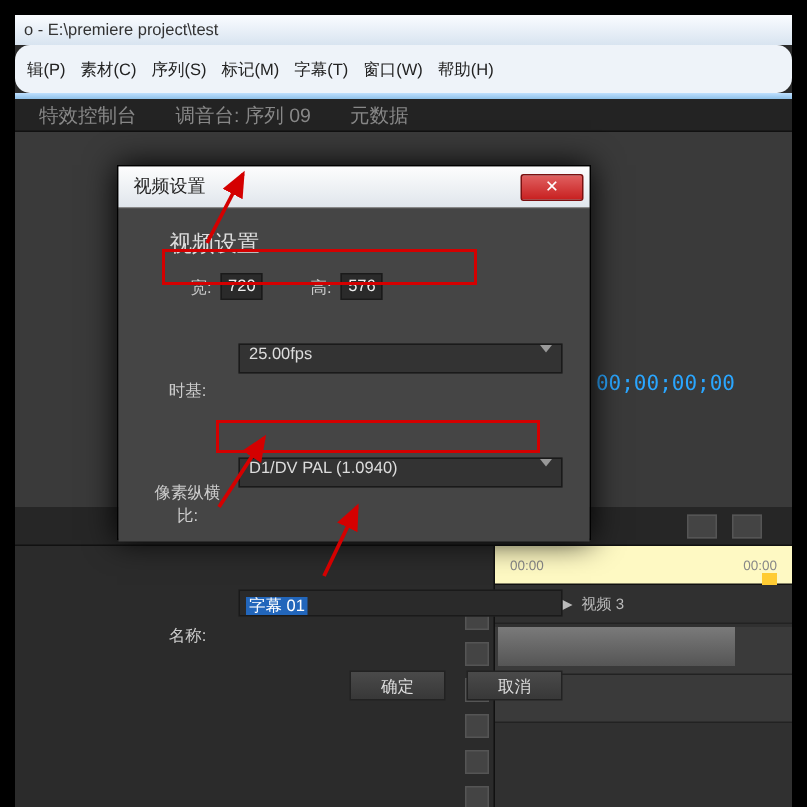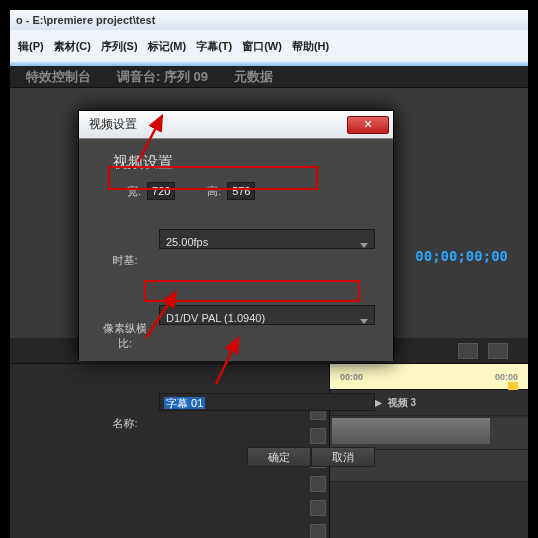--- a/index.html
+++ b/index.html
@@ -1,25 +1,25 @@
 <!DOCTYPE html>
 <html><head>
 <meta charset="utf-8">
 <style>
 * { margin: 0; padding: 0; box-sizing: border-box; font-family: "Microsoft YaHei", Arial, sans-serif; }
 body { width: 538px; height: 538px; background: #000; overflow: hidden; position: relative; }
-.app { position: absolute; top: 10px; left: 10px; right: 10px; bottom: 10px; background: #2a2a2a; font-weight: bold; }
+.app { position: absolute; top: 10px; left: 10px; right: 10px; bottom: 10px; background: #2a2a2a; }
 .titlebar { height: 20px; background: linear-gradient(#fafcff, #d8e4f0); color: #333; font-size: 11px; padding: 2px 6px; display: flex; align-items: center; }
-.menubar { height: 20px; background: #eef3f9; font-size: 11px; display: flex; align-items: center; padding: 16px 4px; gap: 2px; color: #222; }
+.menubar { height: 20px; background: #eef3f9; font-size: 11px; display: flex; align-items: center; padding: 16px 4px; gap: 2px; color: #222; border-radius: 10px; }
 .menubar span { padding: 1px 4px; cursor: default; }
 .toolbar-strip { height: 4px; background: linear-gradient(#bfe0ff, #8fc0e8); }
 .panel-tabs { height: 22px; background: #232323; display: flex; align-items: center; gap: 14px; padding: 0 10px; font-size: 13px; color: #888; border-bottom: 1px solid #111; }
 .panel-tabs span { padding: 2px 6px; }
 .main-area { position: relative; height: calc(100% - 66px); background: #3a3a3a; }
-.timecode { position: absolute; right: 20px; top: 160px; color: #2aa6ff; font-size: 14px; font-family: monospace; }
+.timecode { position: absolute; right: 38px; top: 160px; color: #2aa6ff; font-size: 14px; font-family: monospace; }
 .timeline-panel { position: absolute; left: 0; right: 0; top: 250px; bottom: 0; background: #2f2f2f; }
 .timeline-toolbar { height: 26px; background: #262626; display: flex; align-items: center; justify-content: flex-end; gap: 10px; padding: 0 20px; border-bottom: 1px solid #111; }
 .tl-icon { width: 20px; height: 16px; background: #444; border: 1px solid #555; }
 .timeline-body { display: flex; height: calc(100% - 26px); }
 .tl-left { width: 320px; background: #2b2b2b; border-right: 1px solid #111; position: relative; }
 .tl-tools { position: absolute; left: 300px; top: 40px; width: 20px; display: flex; flex-direction: column; gap: 8px; }
 .tl-tool { width: 16px; height: 16px; background: #444; border: 1px solid #555; }
 .tl-right { flex: 1; background: #303030; position: relative; }
 .tl-ruler { height: 26px; background: #fef9c3; display: flex; align-items: center; justify-content: space-between; padding: 0 10px; font-size: 9px; color: #888; border-bottom: 1px solid #111; position: relative; }
 .playhead { position: absolute; right: 10px; top: 18px; width: 10px; height: 8px; background: #ffcc33; }
@@ -30,25 +30,25 @@
 
 .dialog-shadow { position: absolute; left: 78px; top: 110px; width: 316px; height: 250px; border: 1px solid #000; box-shadow: 0 0 20px #000; z-index: 10; }
 .dialog-titlebar { height: 28px; background: linear-gradient(#fdfdfd, #e0e6ec); display: flex; align-items: center; justify-content: space-between; padding: 0 4px 0 10px; font-size: 12px; color: #222; border-bottom: 1px solid #888; }
 .close-btn { width: 42px; height: 18px; background: linear-gradient(#e06060, #c82020); color: #fff; font-size: 11px; display: flex; align-items: center; justify-content: center; border: 1px solid #7a1010; border-radius: 2px; }
 .dialog-body { height: 222px; background: #454545; padding: 14px 18px; color: #ccc; font-size: 11px; position: relative; }
 .section-label { font-size: 15px; color: #ddd; margin-bottom: 10px; margin-left: 16px; }
 .row { display: flex; align-items: center; margin-bottom: 10px; gap: 6px; }
 .lbl { width: 56px; text-align: center; color: #ccc; margin-top: 43px; }
 .input { background: #2a2a2a; border: 1px solid #1a1a1a; color: #eee; font-size: 11px; padding: 2px 4px; height: 18px; }
 .input.w50 { width: 28px; }
-.dropdown { background: #333; border: 1px solid #1a1a1a; color: #ddd; font-size: 11px; height: 20px; flex: 1; display: flex; align-items: flex-end; justify-content: space-between; padding: 0 6px; }
+.dropdown { background: #333; border: 1px solid #1a1a1a; color: #ddd; font-size: 11px; height: 20px; flex: 1; display: flex; align-items: flex-start; justify-content: space-between; padding: 0 6px; }
 .dd-arrow { width: 0; height: 0; border-left: 4px solid transparent; border-right: 4px solid transparent; border-top: 5px solid #999; }
 .name-input { background: #2a2a2a; border: 1px solid #1a1a1a; color: #fff; height: 18px; flex: 1; padding: 2px 4px; font-size: 11px; }
 .name-input .sel { background: #2266bb; color: #fff; padding: 0 2px; }
-.dlg-buttons { display: flex; justify-content: flex-end; margin-top: 16px; }
+.dlg-buttons { display: flex; justify-content: flex-end; gap: 14px; margin-top: 16px; }
 .dlg-btn { width: 64px; height: 20px; background: linear-gradient(#4a4a4a, #383838); border: 1px solid #222; color: #ddd; font-size: 11px; display: flex; align-items: center; justify-content: center; }
 .red-box { border: 2px solid #d40000; position: absolute; pointer-events: none; z-index: 15; }
 .arrow-svg { position: absolute; z-index: 20; pointer-events: none; }
 </style>
 </head>
 <body>
 
 <div class="app">
   <div class="titlebar">
     <span>o - E:\premiere project\test</span>

